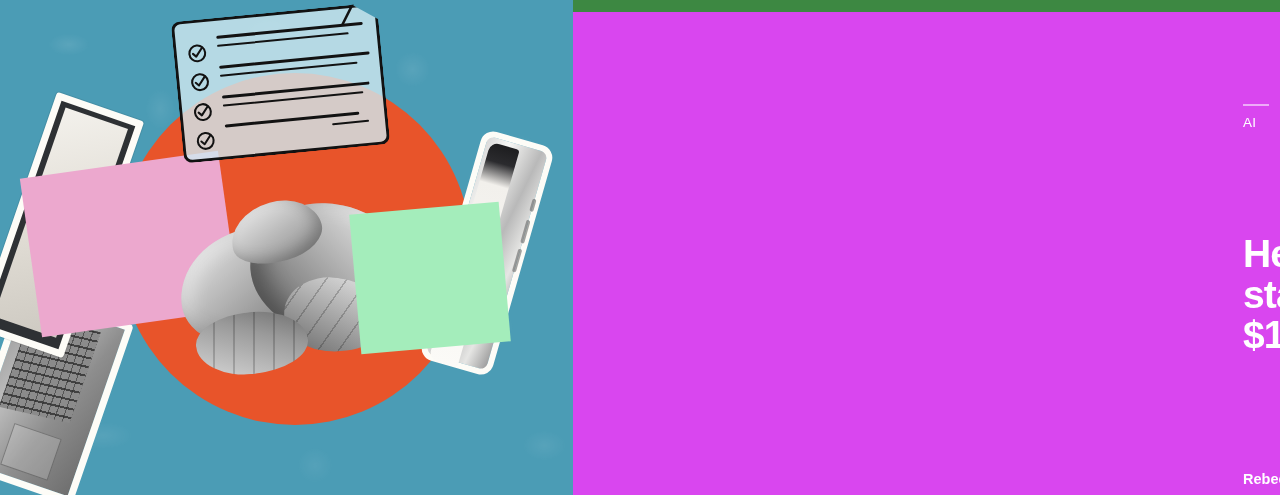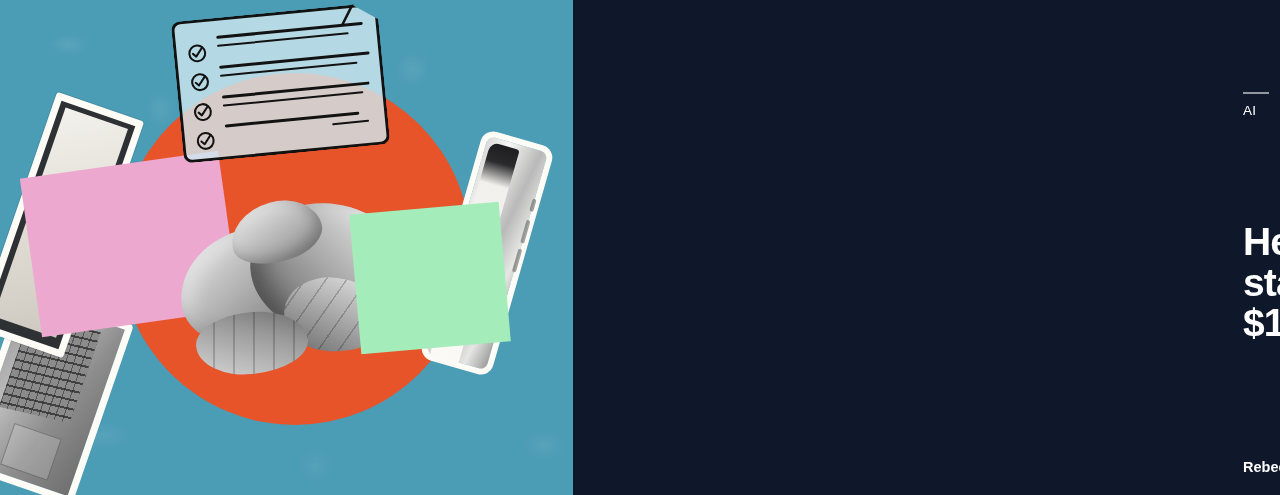--- a/index.html
+++ b/index.html
@@ -192,22 +192,23 @@
   .chk svg{ width:19px; height:19px; display:block; }
   .chk1{ top:24px; } .chk2{ top:53px; } .chk3{ top:83px; } .chk4{ top:112px; }
   .lines{ position:absolute; left:44px; right:10px; }
   .lines .ln{ height:2.6px; background:#121212; border-radius:2px; margin-bottom:6px; }
   .g1{ top:18px; } .g2{ top:48px; } .g3{ top:78px; } .g4{ top:107px; }
 
   
   .article{
     position:relative;
     flex:1 1 auto;
-    background:#0f172a;
+    background:#d946ef;
     color:#ffffff;
+    margin-top:12px;
   }
 
   .meta-row{
     position:absolute; left:670px; top:100px; right:0;
     display:flex; align-items:flex-start;
   }
   .cat-wrap{ position:relative; }
   .cat-rule{
     position:absolute; left:0; top:-8px;
     width:26px; height:1.5px;

